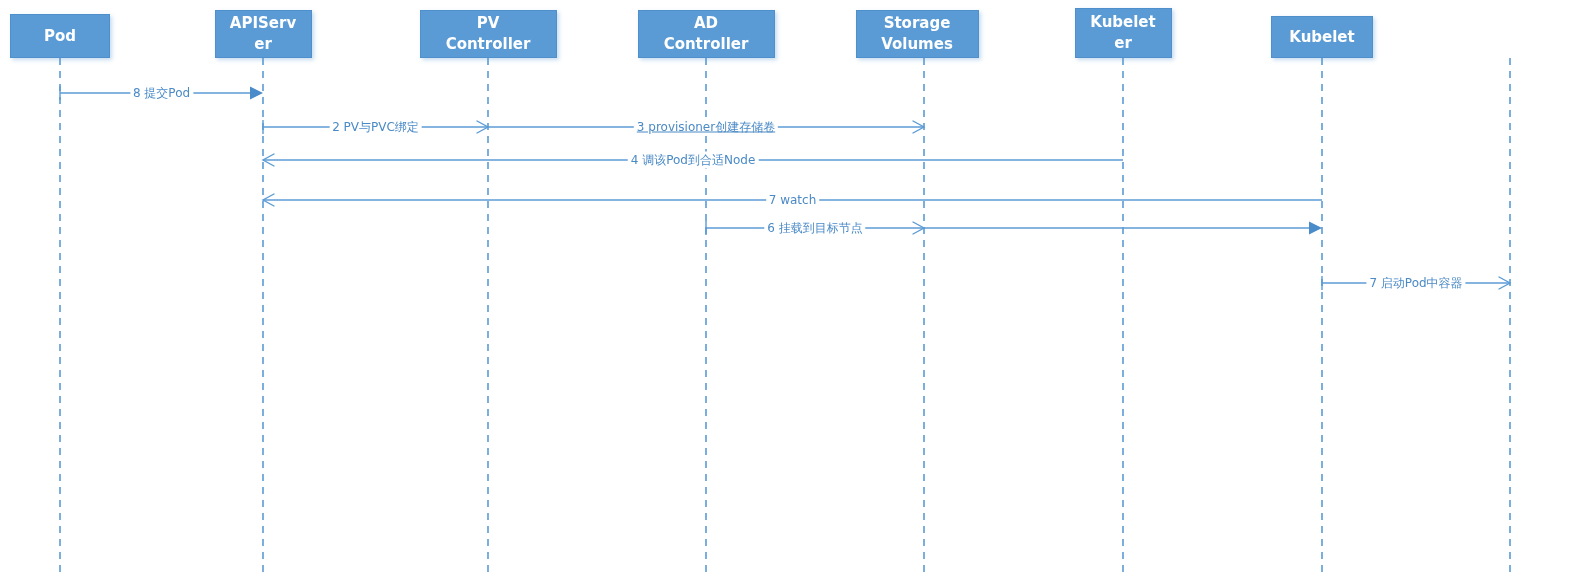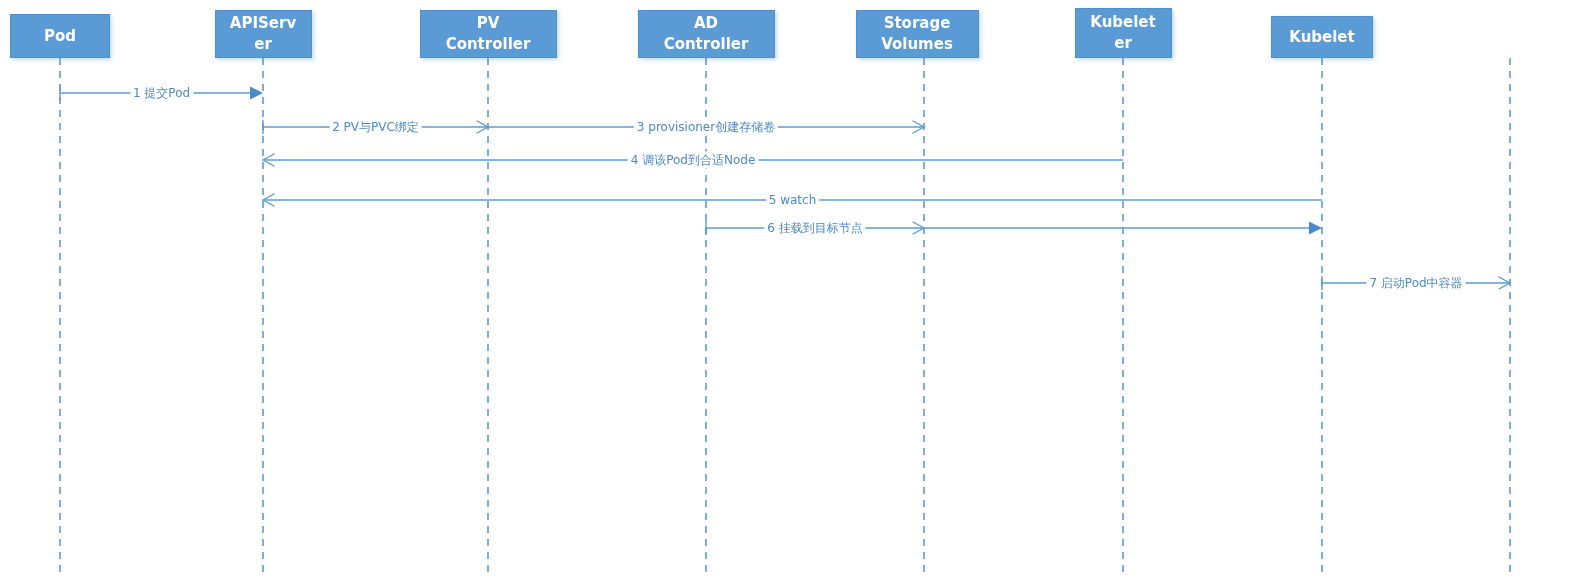--- a/index.html
+++ b/index.html
@@ -125,21 +125,21 @@
 er</div>
       <div class="actor-box" style="left: 419.5px; top: 10px; width: 137px; height: 48px;">PV
 Controller</div>
       <div class="actor-box" style="left: 637.5px; top: 10px; width: 137px; height: 48px;">AD
 Controller</div>
       <div class="actor-box" style="left: 855.5px; top: 10px; width: 123px; height: 48px;">Storage
 Volumes</div>
       <div class="actor-box" style="left: 1074.5px; top: 8px; width: 97px; height: 50px;">Kubelet
 er</div>
       <div class="actor-box" style="left: 1271px; top: 16px; width: 102px; height: 42px;">Kubelet</div>
-      <div class="msg-label" style="left: 161.5px; top: 93px;">1 提交Pod</div>
+      <div class="msg-label" style="left: 161.5px; top: 93px;">8 提交Pod</div>
       <div class="msg-label" style="left: 375.5px; top: 127px;">2 PV与PVC绑定</div>
-      <div class="msg-label" style="left: 706px; top: 127px;">3 provisioner创建存储卷</div>
+      <div class="msg-label" style="left: 706px; top: 127px; text-decoration: underline;">3 provisioner创建存储卷</div>
       <div class="msg-label" style="left: 693px; top: 160px;">4 调该Pod到合适Node</div>
-      <div class="msg-label" style="left: 792.5px; top: 200px;">5 watch</div>
+      <div class="msg-label" style="left: 792.5px; top: 200px;">7 watch</div>
       <div class="msg-label" style="left: 815px; top: 228px;">6 挂载到目标节点</div>
       <div class="msg-label" style="left: 1416px; top: 283px;">7 启动Pod中容器</div>
     </div>
 </div>
 
 </body></html>

